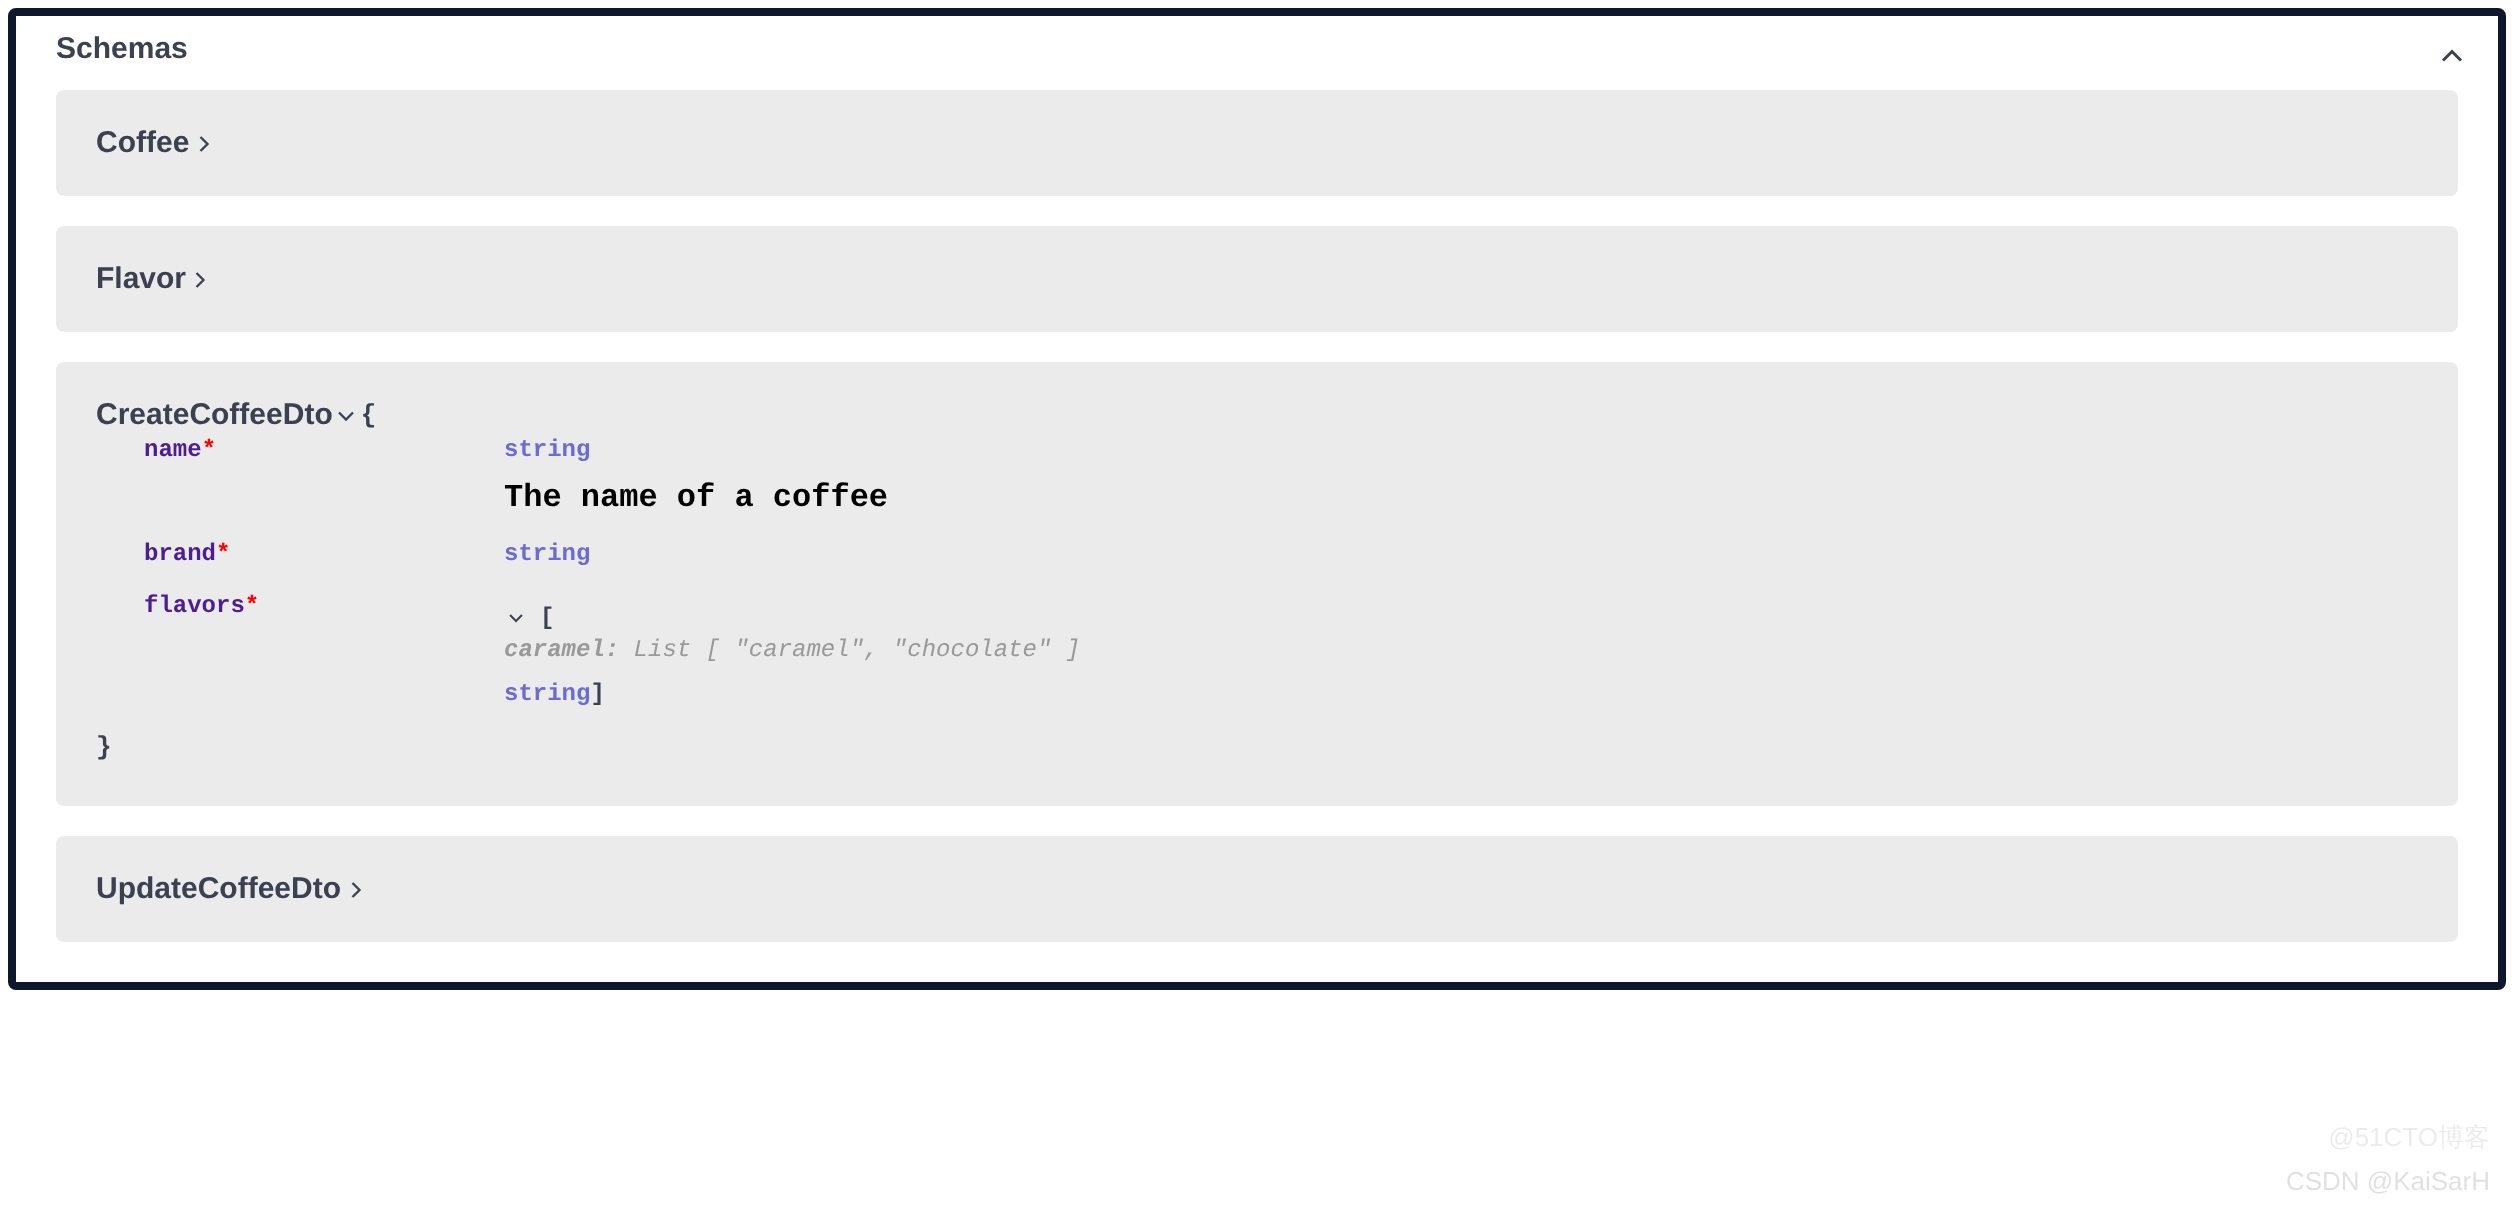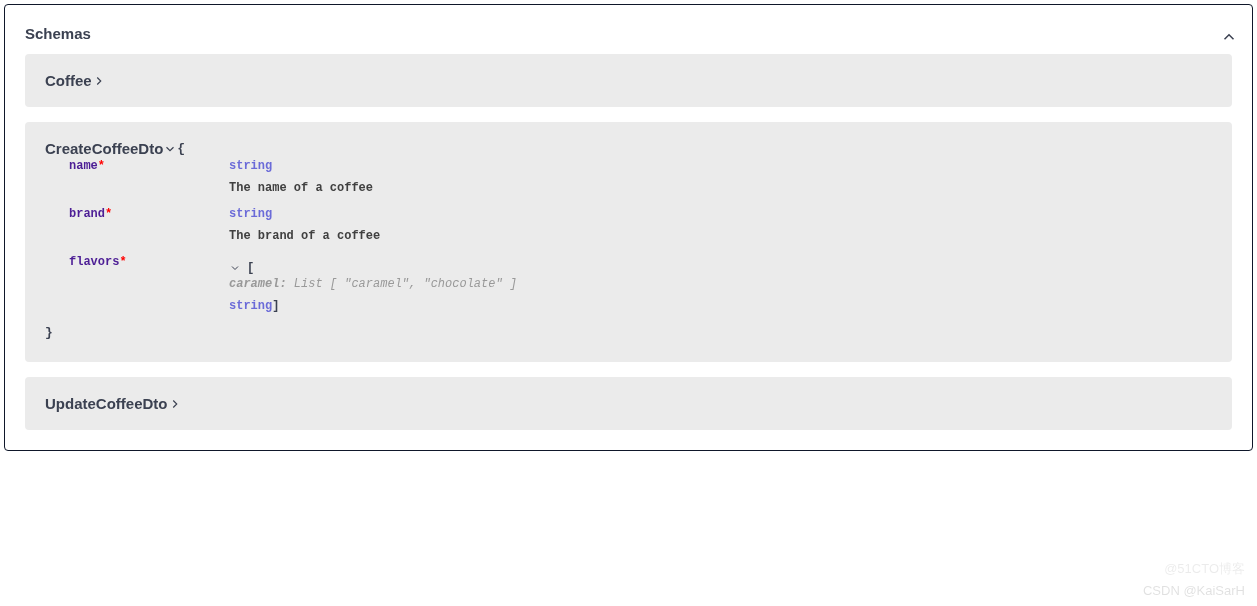--- a/index.html
+++ b/index.html
@@ -1,37 +1,37 @@
 <!DOCTYPE html>
 <html><head>
   <meta charset="utf-8">
   <style>
     * { box-sizing: border-box; margin: 0; padding: 0; }
     body { font-family: -apple-system, BlinkMacSystemFont, "Segoe UI", sans-serif; background: #fff; padding: 4px; color: #3b4151; font-size: 14px; }
-    .panel { border: 1px solid #0f172a; border-radius: 4px; padding: 12px 0 20px 0; }
+    .panel { border: 4px solid #0f172a; border-radius: 4px; padding: 0 0 20px 0; }
     .panel-header { display: flex; justify-content: space-between; align-items: center; padding: 8px 20px 12px 20px; cursor: pointer; }
     .panel-title { font-size: 15px; font-weight: 700; color: #3b4151; }
     .chevron-up { display: inline-block; width: 12px; height: 12px; }
     .chevron-up svg { width: 18px; height: 18px; }
     .schema-list { padding: 0 20px; display: flex; flex-direction: column; gap: 15px; }
     .schema-item { background: #ebebeb; border-radius: 4px; padding: 18px 20px; }
     .schema-item.expanded { padding: 18px 20px 22px 34px; }
     .schema-title-row { display: flex; align-items: center; }
     .schema-name { font-size: 15px; font-weight: 700; color: #3b4151; font-family: -apple-system, BlinkMacSystemFont, "Segoe UI", sans-serif; }
     .expand-icon { display: inline-flex; align-items: center; justify-content: center; width: 14px; height: 14px; cursor: pointer; }
     .expand-icon svg { width: 14px; height: 14px; stroke: #3b4151; stroke-width: 2; fill: none; }
     .brace { font-family: "Courier New", monospace; font-weight: 700; font-size: 13px; }
     .props { margin-top: 2px; font-family: "Courier New", monospace; font-size: 12px; }
     .prop-row { display: flex; margin-bottom: 0; align-items: flex-start; }
     .prop-name-col { width: 170px; padding-left: 10px; padding-top: 0; }
     .prop-name { font-weight: 700; color: #4c1d95; font-size: 12px; }
     .required-star { color: #ff0000; font-weight: 700; }
-    .prop-detail-col { flex: 1; }
+    .prop-detail-col { flex: 1; margin-left: 20px; }
     .prop-type { color: #6b6bd8; font-weight: 700; font-size: 12px; }
-    .prop-desc { color: #404040; font-weight: 700; font-size: 12px; margin-top: 8px; }
+    .prop-desc { color: #000000; font-weight: 700; font-size: 16px; margin-top: 8px; }
     .prop-block { margin-bottom: 12px; }
     .example-line { color: #999; font-style: italic; font-weight: 400; font-size: 12px; margin-top: 2px; }
     .example-label { font-weight: 700; }
     .array-bracket { font-weight: 700; }
     .close-brace { font-family: "Courier New", monospace; font-weight: 700; font-size: 13px; margin-top: 8px; }
     .watermark { position: fixed; right: 12px; bottom: 8px; color: rgba(0,0,0,0.12); font-size: 13px; pointer-events: none; }
     .watermark2 { position: fixed; right: 12px; bottom: 28px; color: rgba(0,0,0,0.08); font-size: 13px; pointer-events: none; }
     .flavors-type-row { display: flex; align-items: center; gap: 6px; }
     .small-chevron { display: inline-flex; width: 12px; height: 12px; }
     .small-chevron svg { width: 12px; height: 12px; stroke: #3b4151; stroke-width: 2; fill: none; }
@@ -55,20 +55,30 @@
       <div class="schema-title-row">
         <span class="schema-name">Coffee</span>
         <span class="expand-icon">
           <svg viewBox="0 0 24 24">
               <polyline points="9 6 15 12 9 18"></polyline>
             </svg>
         </span>
       </div>
     </div>
 
+    <div class="schema-item">
+      <div class="schema-title-row">
+        <span class="schema-name">Flavor</span>
+        <span class="expand-icon">
+          <svg viewBox="0 0 24 24">
+              <polyline points="9 6 15 12 9 18"></polyline>
+            </svg>
+        </span>
+      </div>
+    </div>
 
     <div class="schema-item expanded">
       <div class="schema-title-row" style="margin-left:-14px;align-items:center;">
         <span class="schema-name">CreateCoffeeDto</span>
         <span class="expand-icon">
           <svg viewBox="0 0 24 24">
               <polyline points="6 9 12 15 18 9"></polyline>
             </svg>
         </span>
         <span class="brace">{</span>
@@ -85,21 +95,20 @@
             <div class="prop-desc">The name of a coffee</div>
           </div>
         </div>
 
         <div class="prop-row prop-block">
           <div class="prop-name-col">
             <span class="prop-name">brand</span><span class="required-star">*</span>
           </div>
           <div class="prop-detail-col">
             <div class="prop-type">string</div>
-            <div class="prop-desc">The brand of a coffee</div>
           </div>
         </div>
 
         <div class="prop-row prop-block">
           <div class="prop-name-col">
             <span class="prop-name">flavors</span><span class="required-star">*</span>
           </div>
           <div class="prop-detail-col">
             <div class="flavors-type-row" style="margin-top:6px;">
               <span class="small-chevron">

